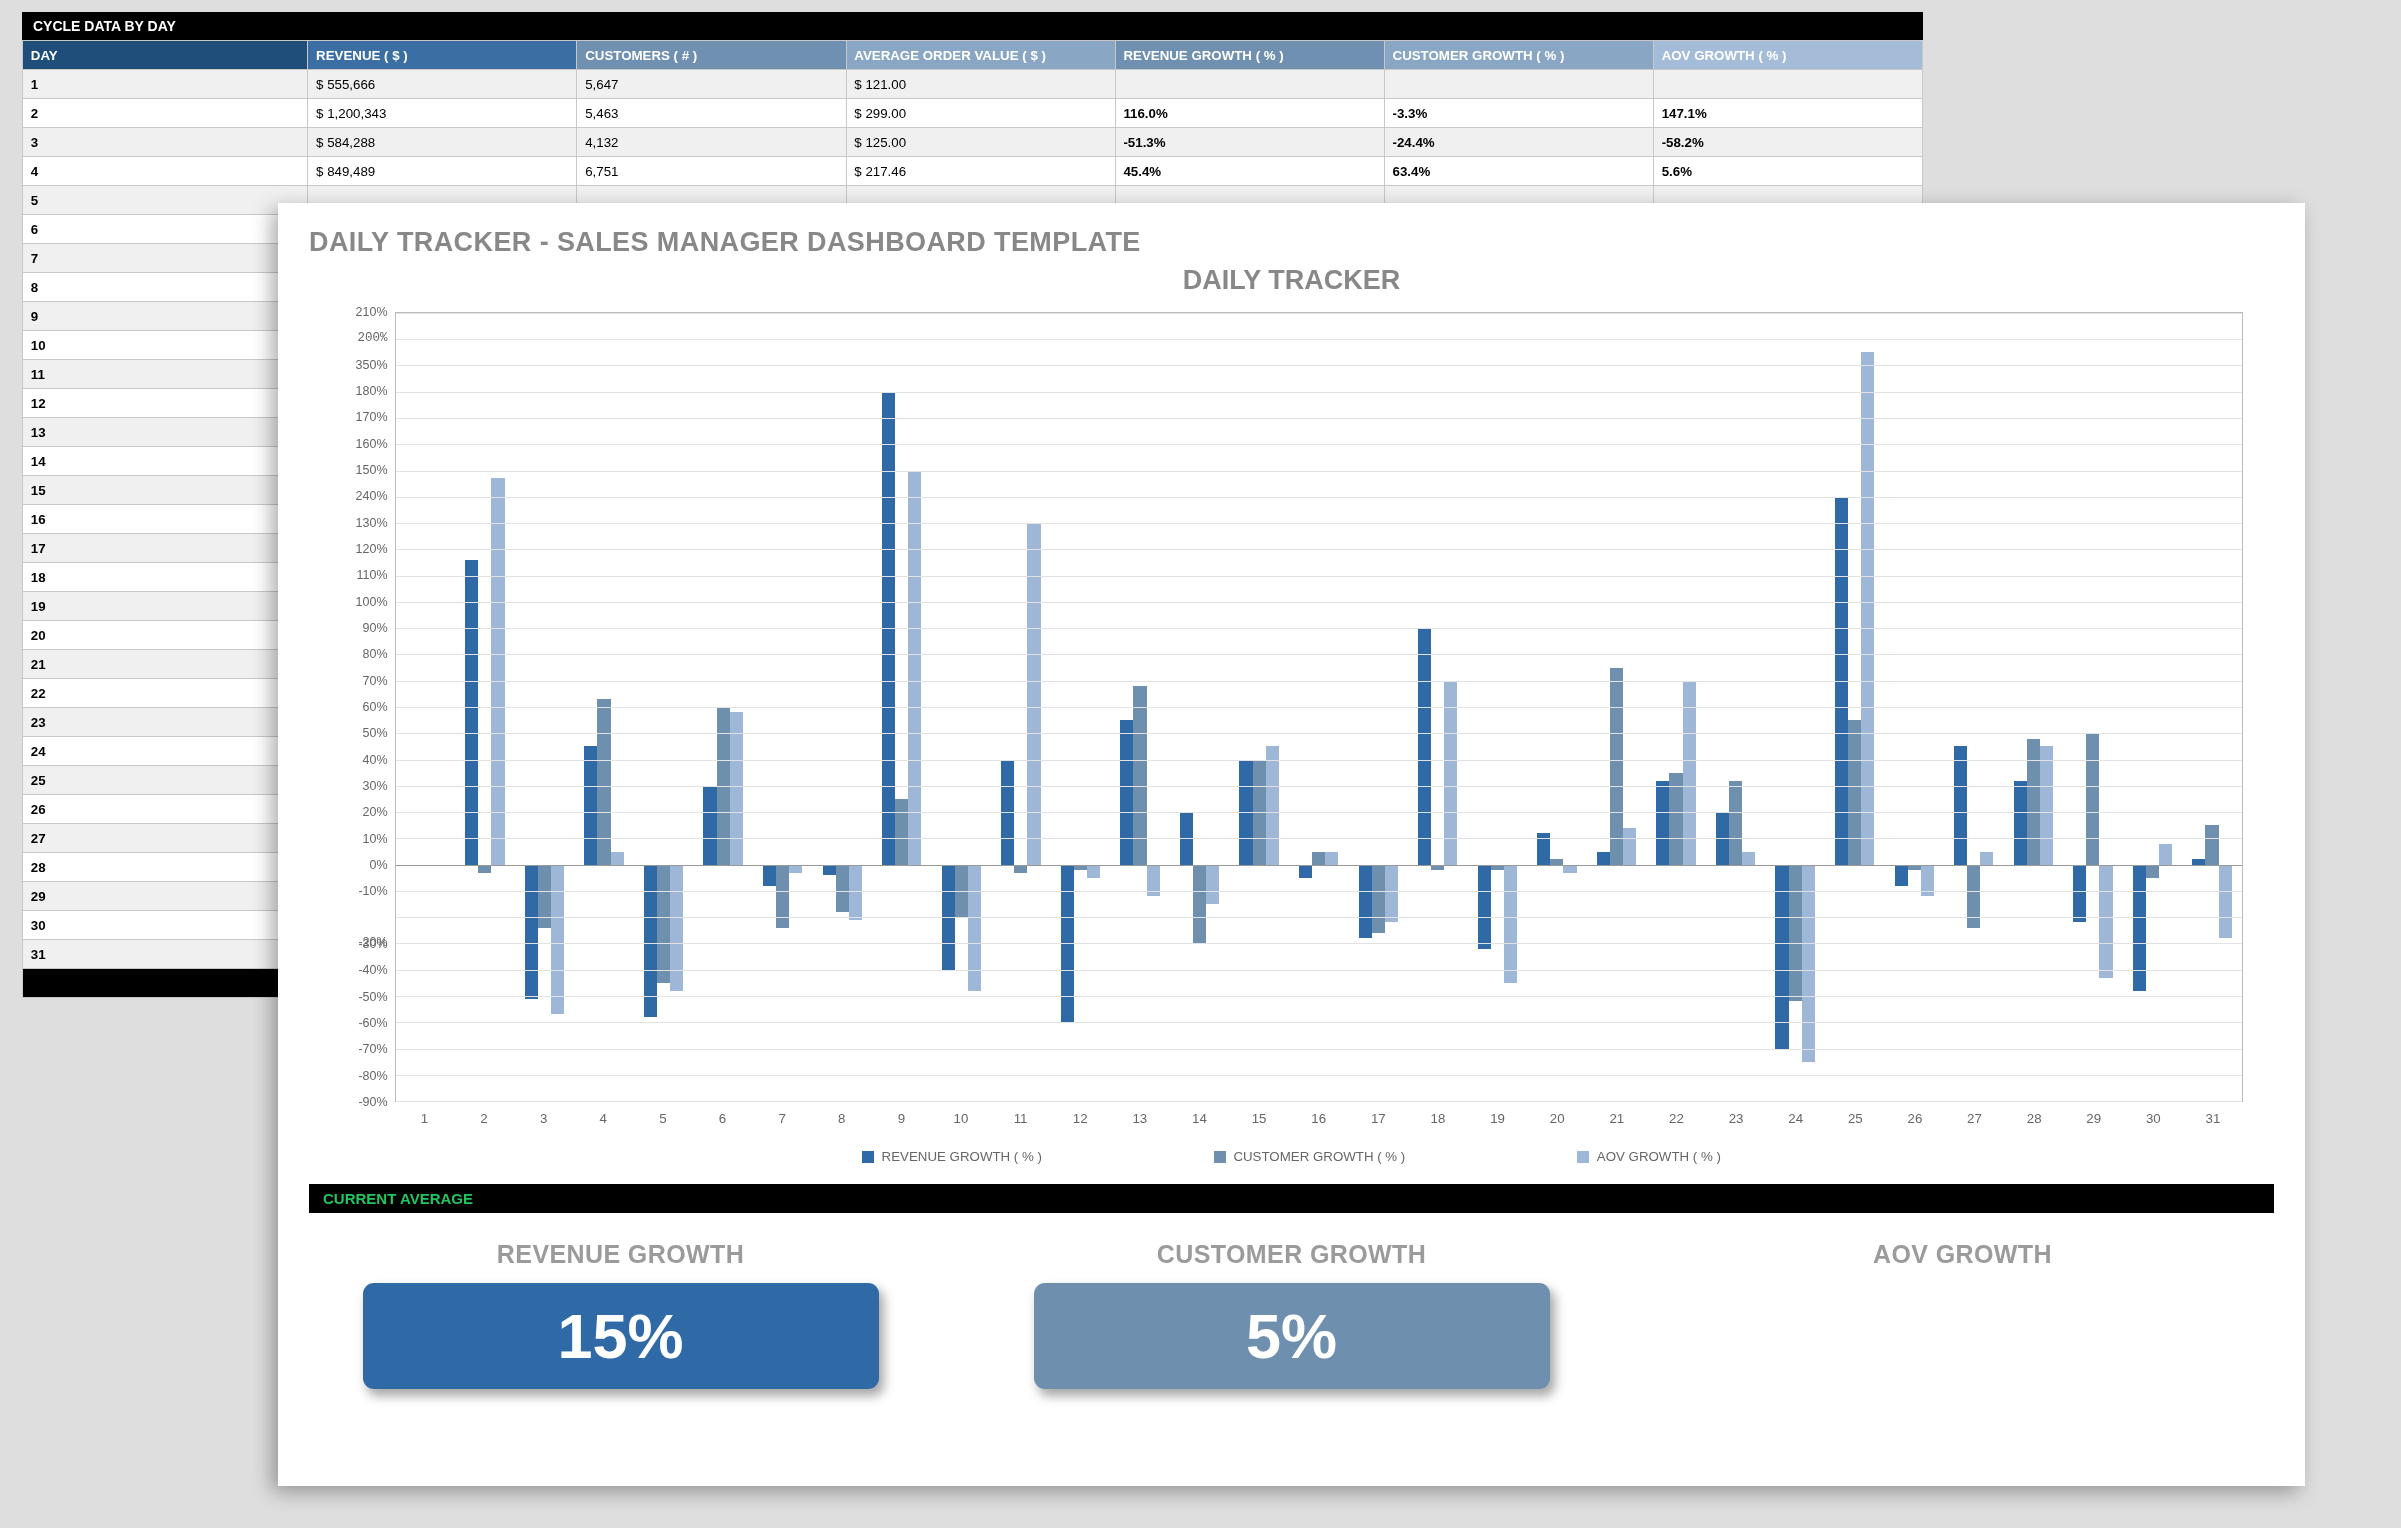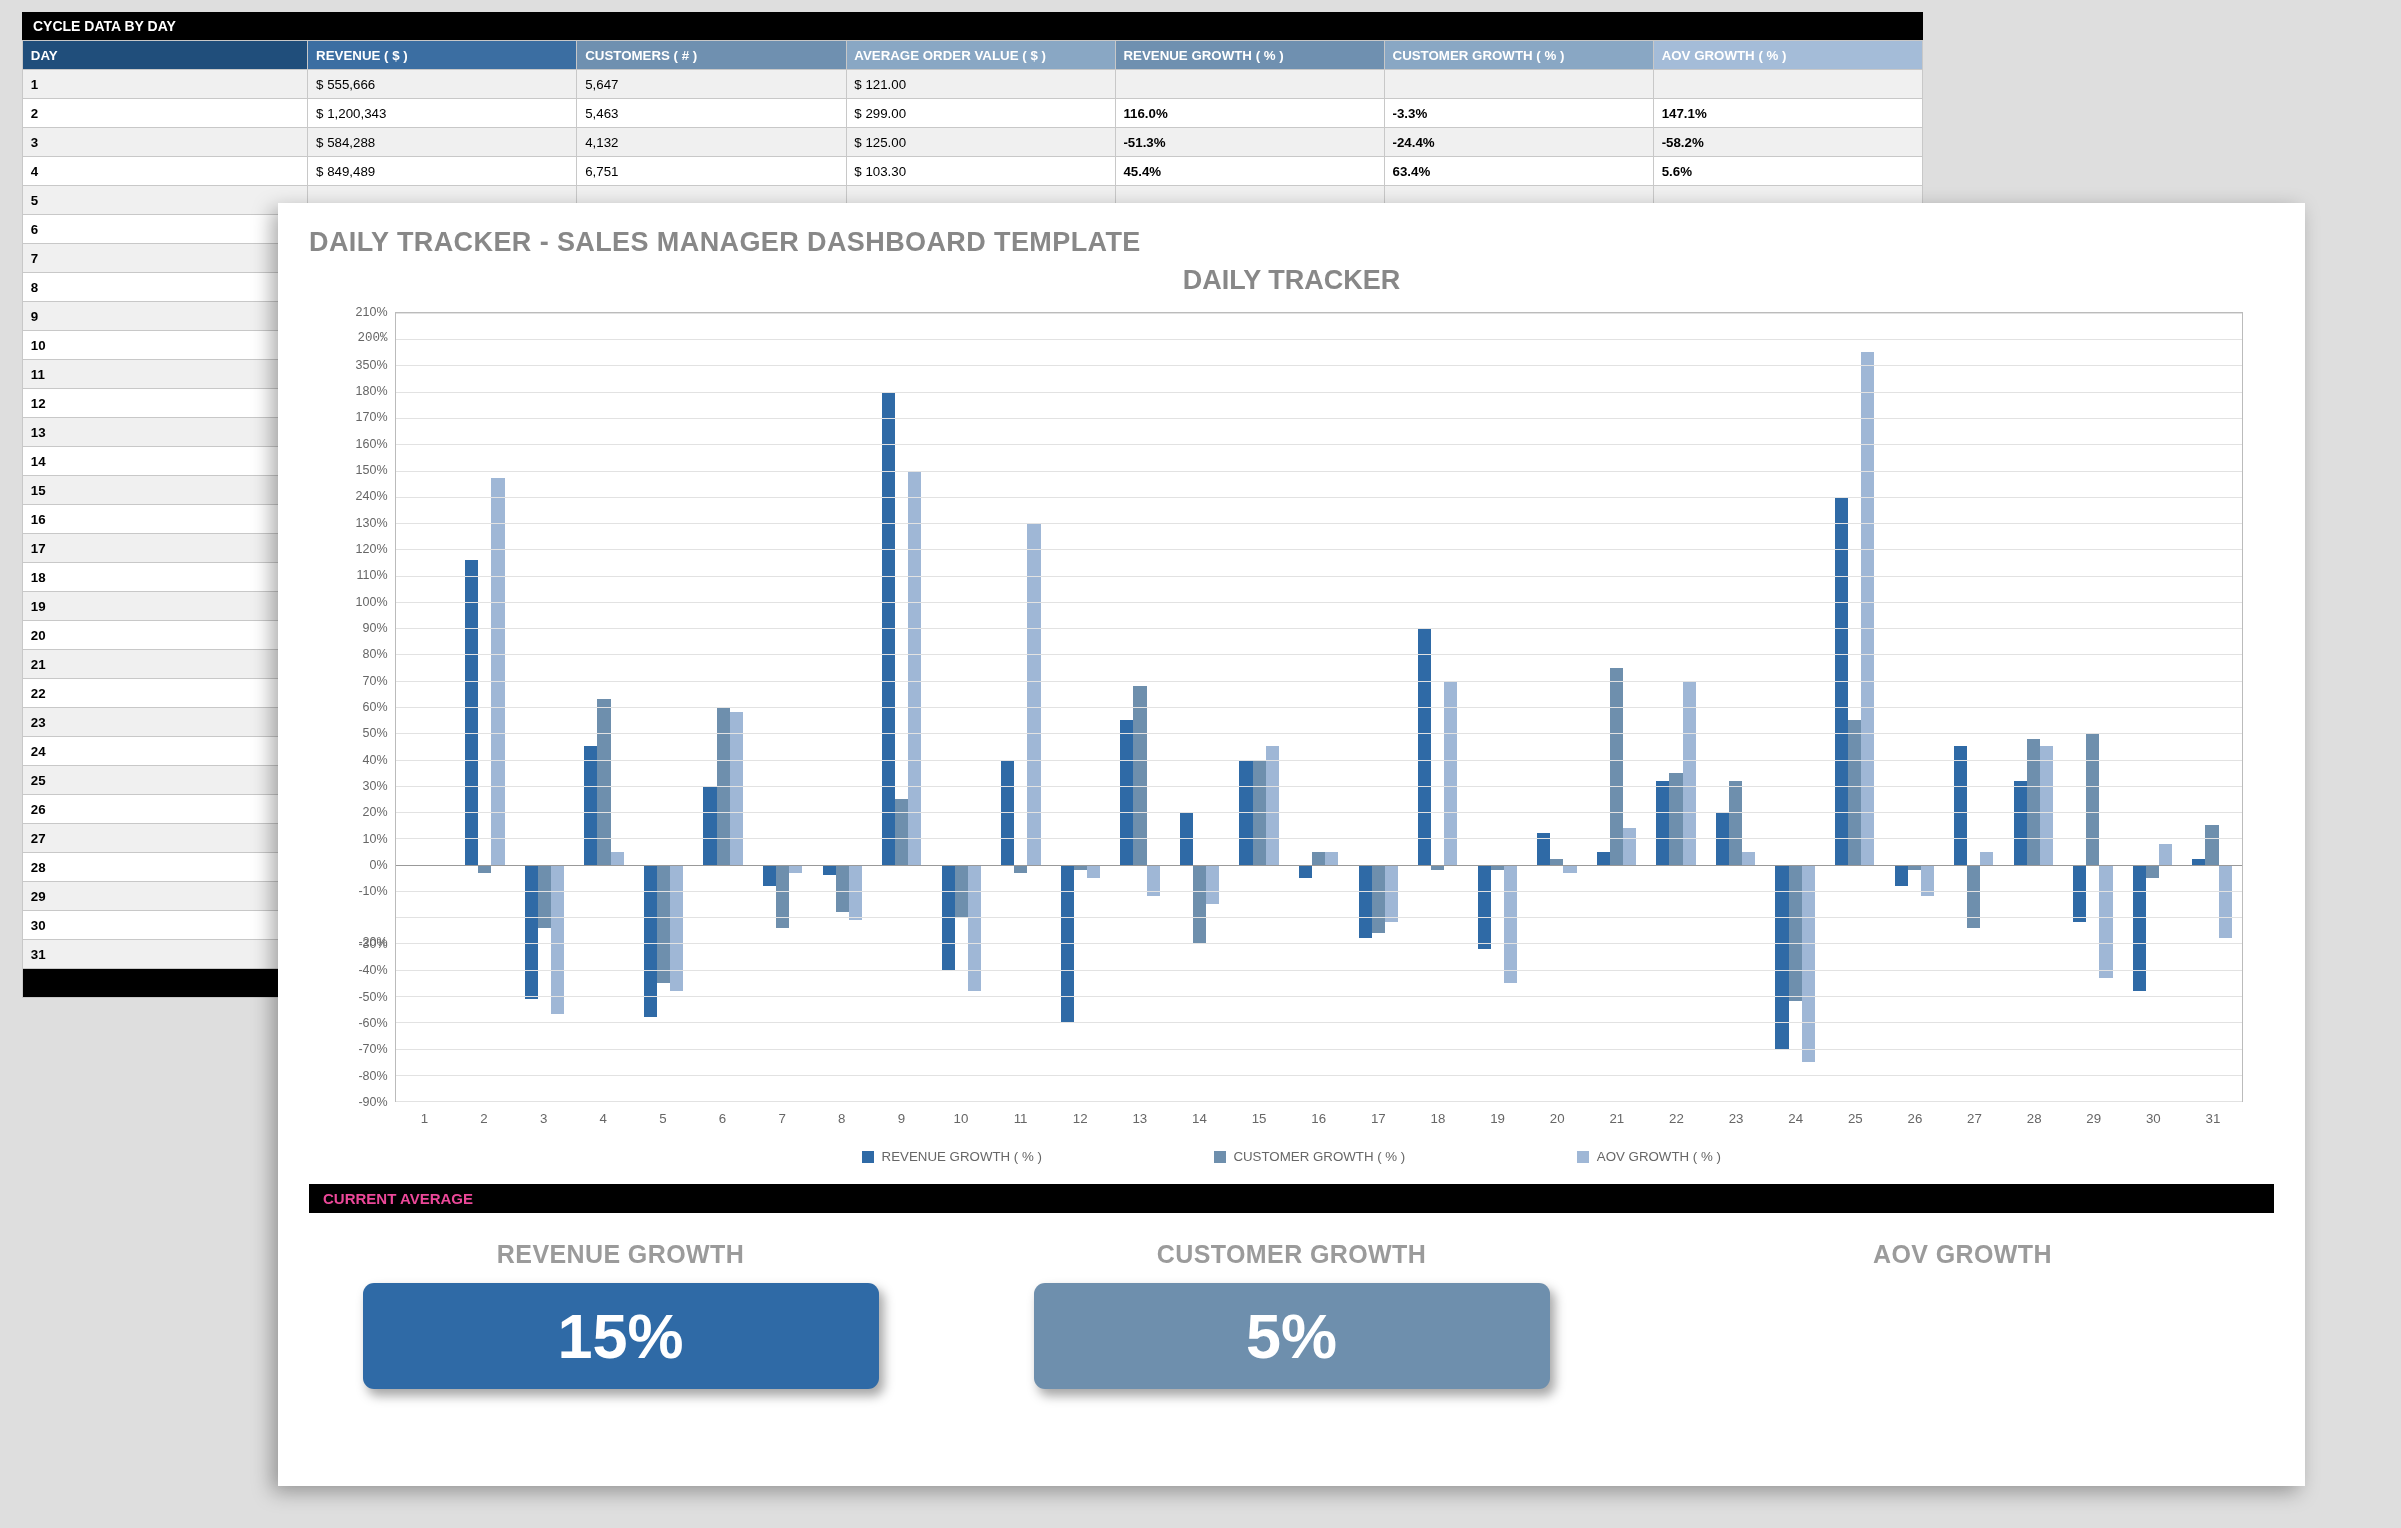--- a/index.html
+++ b/index.html
@@ -88,21 +88,21 @@
 
   .legend {
     display:flex; justify-content:center; gap:172px;
     margin-top:0px; font-size:13.3px; color:#666;
   }
   .legend span.box{display:inline-block;width:11.7px;height:11.7px;margin-right:7.8px;vertical-align:-1.6px;}
   .legend .s0b{background:#2f6aa6;} .legend .s1b{background:#6e8fad;} .legend .s2b{background:#9fb7d6;}
 
   
   .avg-band {
-    background:#000; color:#ec4899; font-weight:bold;
+    background:#000; color:#22c55e; font-weight:bold;
     font-size:15px; padding:6.3px 14px; margin-top:19.6px;
   }
   .stats { display:flex; justify-content:space-around; margin-top:27px;gap:48px; }
   .stat  { width:516px; text-align:center; }
   .stat-label{
     font-weight:bold; color:#9b9b9b; font-size:25px; letter-spacing:0.4px;
     margin-bottom:14px;
   }
   .stat-chip{
     border-radius:11px; color:#fff; font-weight:bold;
@@ -153,21 +153,21 @@
           <td class="num">4,132</td>
           <td>$                                       125.00</td>
           <td class="bold">-51.3%</td>
           <td class="bold">-24.4%</td>
           <td class="bold">-58.2%</td>
         </tr>
         <tr>
           <td class="day">4</td>
           <td>$                                  849,489</td>
           <td class="num">6,751</td>
-          <td>$                                       103.30</td>
+          <td>$                                       217.46</td>
           <td class="bold">45.4%</td>
           <td class="bold">63.4%</td>
           <td class="bold">5.6%</td>
         </tr>
         <tr class="grey">
           <td class="day">5</td>
           <td></td>
           <td></td>
           <td></td>
           <td></td>

